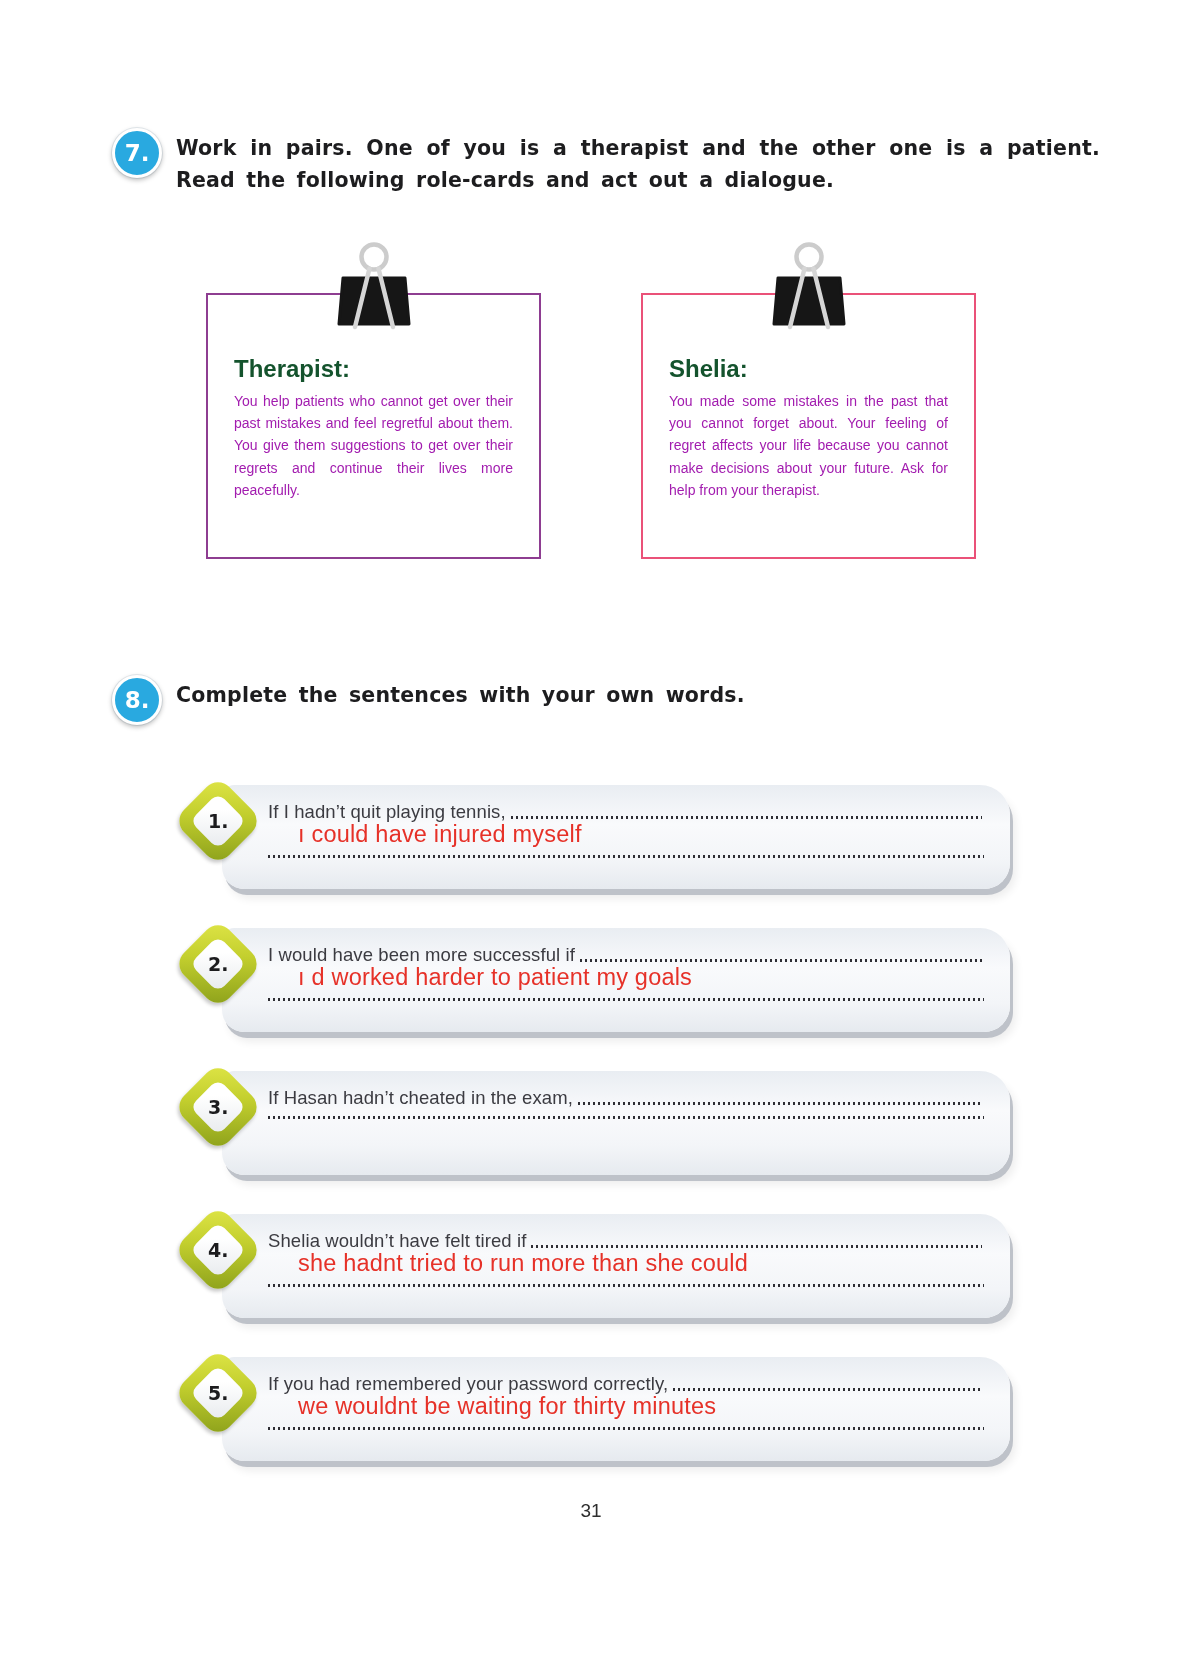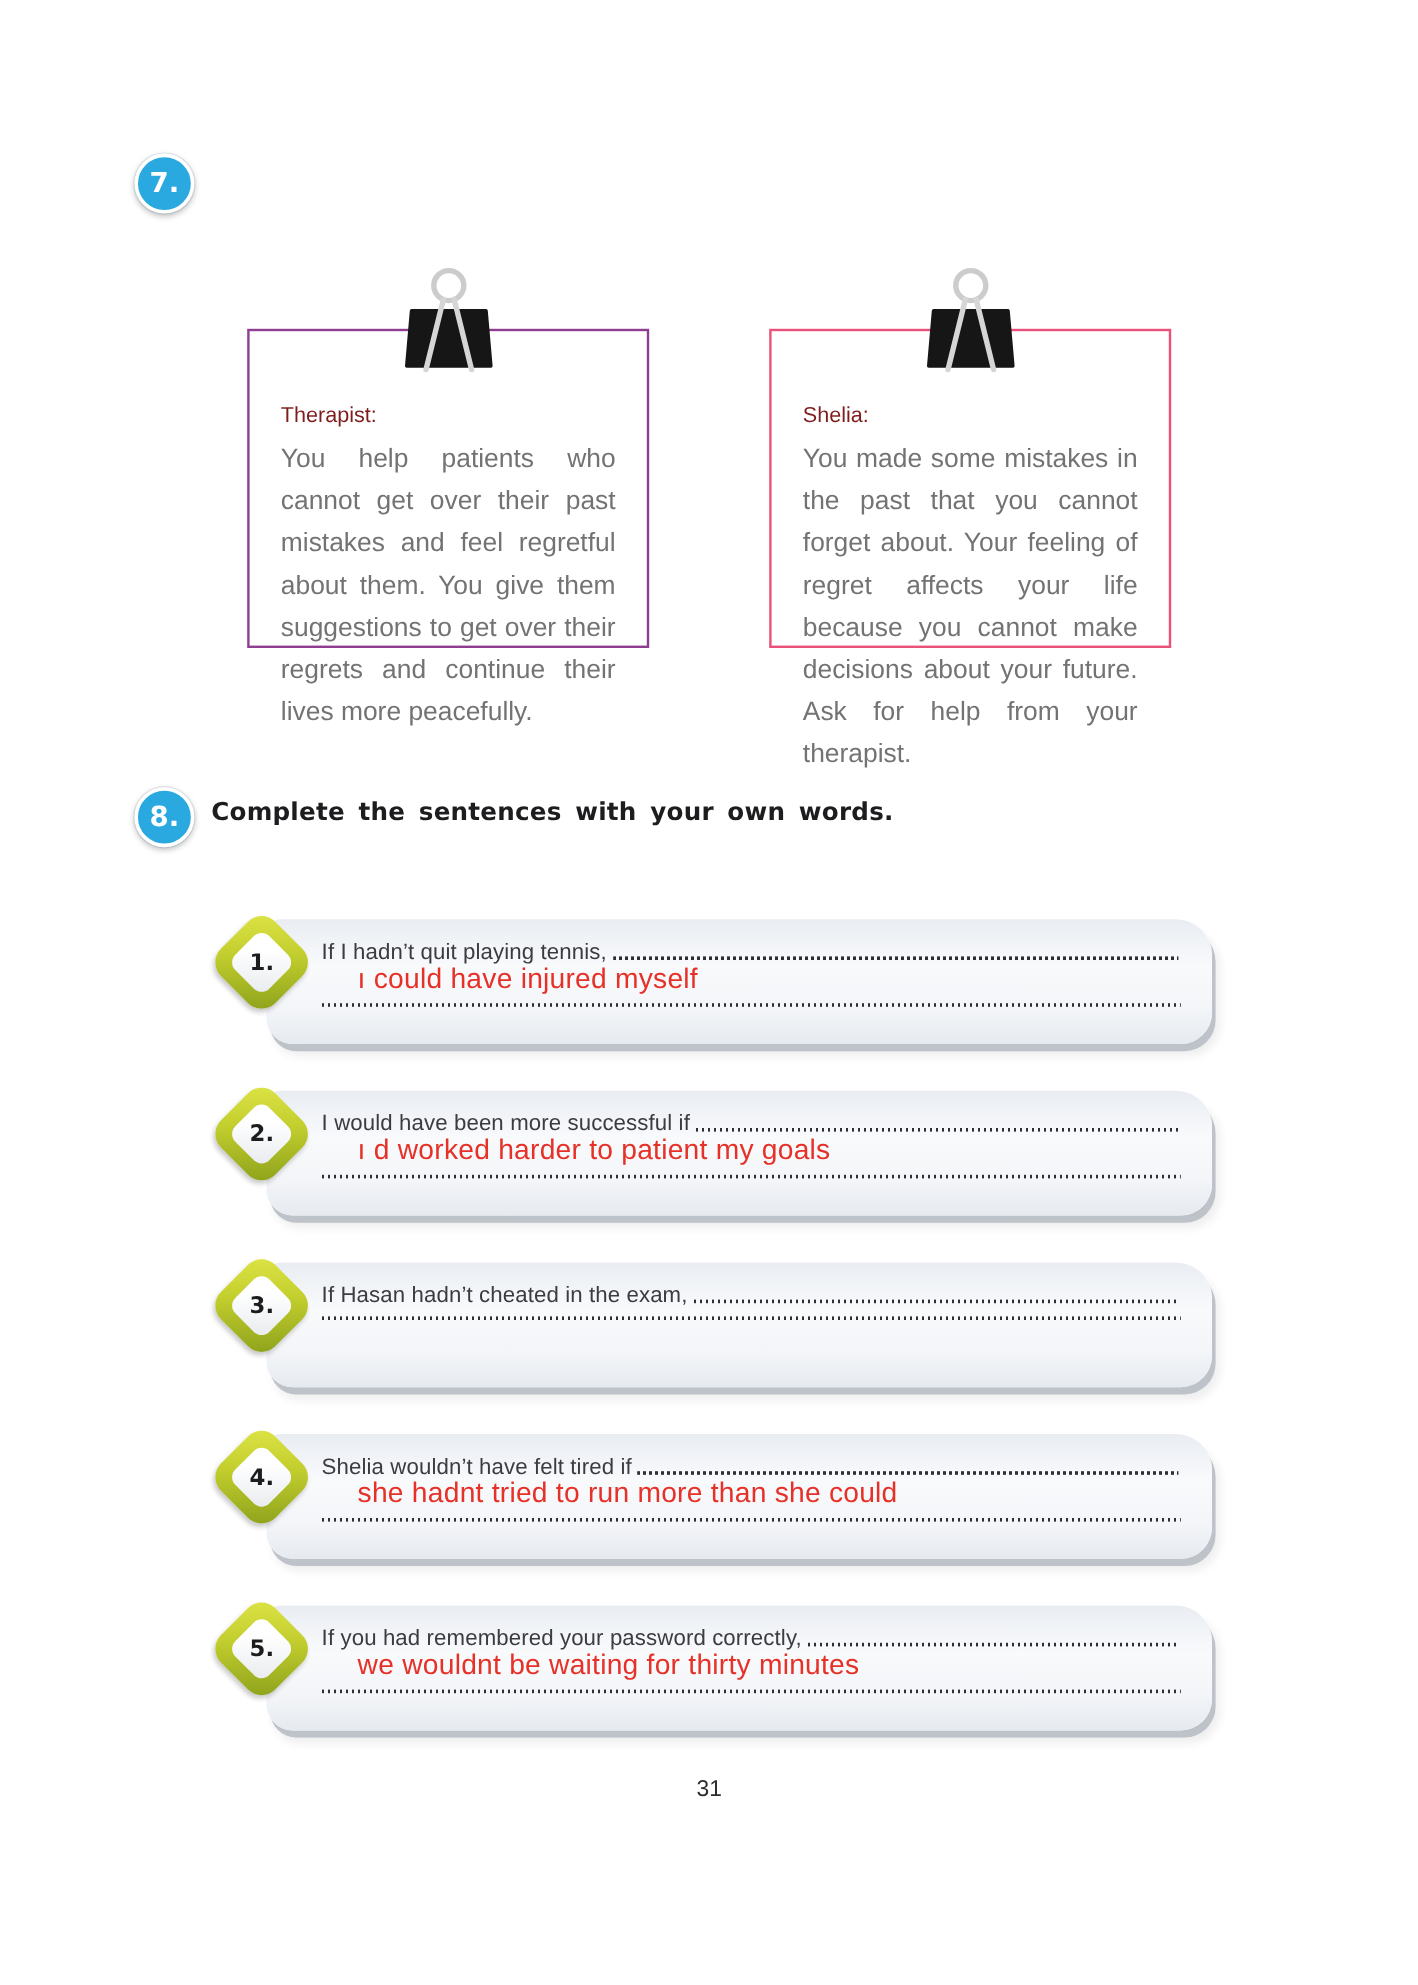--- a/index.html
+++ b/index.html
@@ -38,22 +38,22 @@
   .card::before {
     content:""; position:absolute; z-index:-1;
     top:16px; left:12px; right:-18px; bottom:-16px;
     transform:rotate(2.4deg);
   }
   .card-therapist { border:2.5px solid #8e3d91; }
   .card-therapist::before { background:#c39fd0; }
   .card-patient { border:2.5px solid #ea5178; }
   .card-patient::before { background:#f591a7; }
   .clip { position:absolute; top:-55px; left:50%; transform:translateX(-50%); width:100px; height:100px; }
-  .card-title { font-size:18px; font-weight:normal; color:#7f1d1d; margin-bottom:7px; }
-  .card-body { font-size:22px; color:#737373; line-height:1.6; text-align:justify; }
+  .card-title { font-size:24px; font-weight:bold; color:#14532d; margin-bottom:7px; }
+  .card-body { font-size:14px; color:#a21caf; line-height:1.6; text-align:justify; }
 
   
   .items { margin:60px 0 0 222px; width:788px; }
   .item { position:relative; height:104px; margin-bottom:39px; }
   .bar {
     position:absolute; inset:0;
     background:linear-gradient(180deg,#e9edf2 0%, #f9fafc 38%, #f3f5f8 72%, #e6eaef 100%);
     border-radius:12px 30px 26px 22px;
     box-shadow:3px 6px 0 rgba(186,191,198,0.95), 6px 10px 8px rgba(0,0,0,0.07);
     padding:16px 26px 16px 46px;
@@ -88,20 +88,24 @@
 
   .page-number { text-align:center; font-size:19px; color:#2e2e2e; }
 </style>
 </head>
 <body>
 
 <div class="page">
 
   <div class="ex-header ex7">
     <div class="circle-badge">7.</div>
+    <div class="ex-text">
+      <div class="justified">Work in pairs. One of you is a therapist and the other one is a patient.</div>
+      <div>Read the following role-cards and act out a dialogue.</div>
+    </div>
   </div>
 
   <div class="cards-row">
 
     <div class="card card-therapist">
       <svg class="clip" viewBox="0 0 100 100" aria-hidden="true">
         <path d="M19 38 L81 38 L85 84 L15 84 Z" fill="#161616" stroke="#161616" stroke-width="3" stroke-linejoin="round"></path>
         <circle cx="50" cy="17" r="12.5" fill="none" stroke="#cccccc" stroke-width="4.5"></circle>
         <line x1="45.5" y1="28.5" x2="31" y2="87" stroke="#d6d6d6" stroke-width="4.5" stroke-linecap="round"></line>
         <line x1="54.5" y1="28.5" x2="69" y2="87" stroke="#d6d6d6" stroke-width="4.5" stroke-linecap="round"></line>

